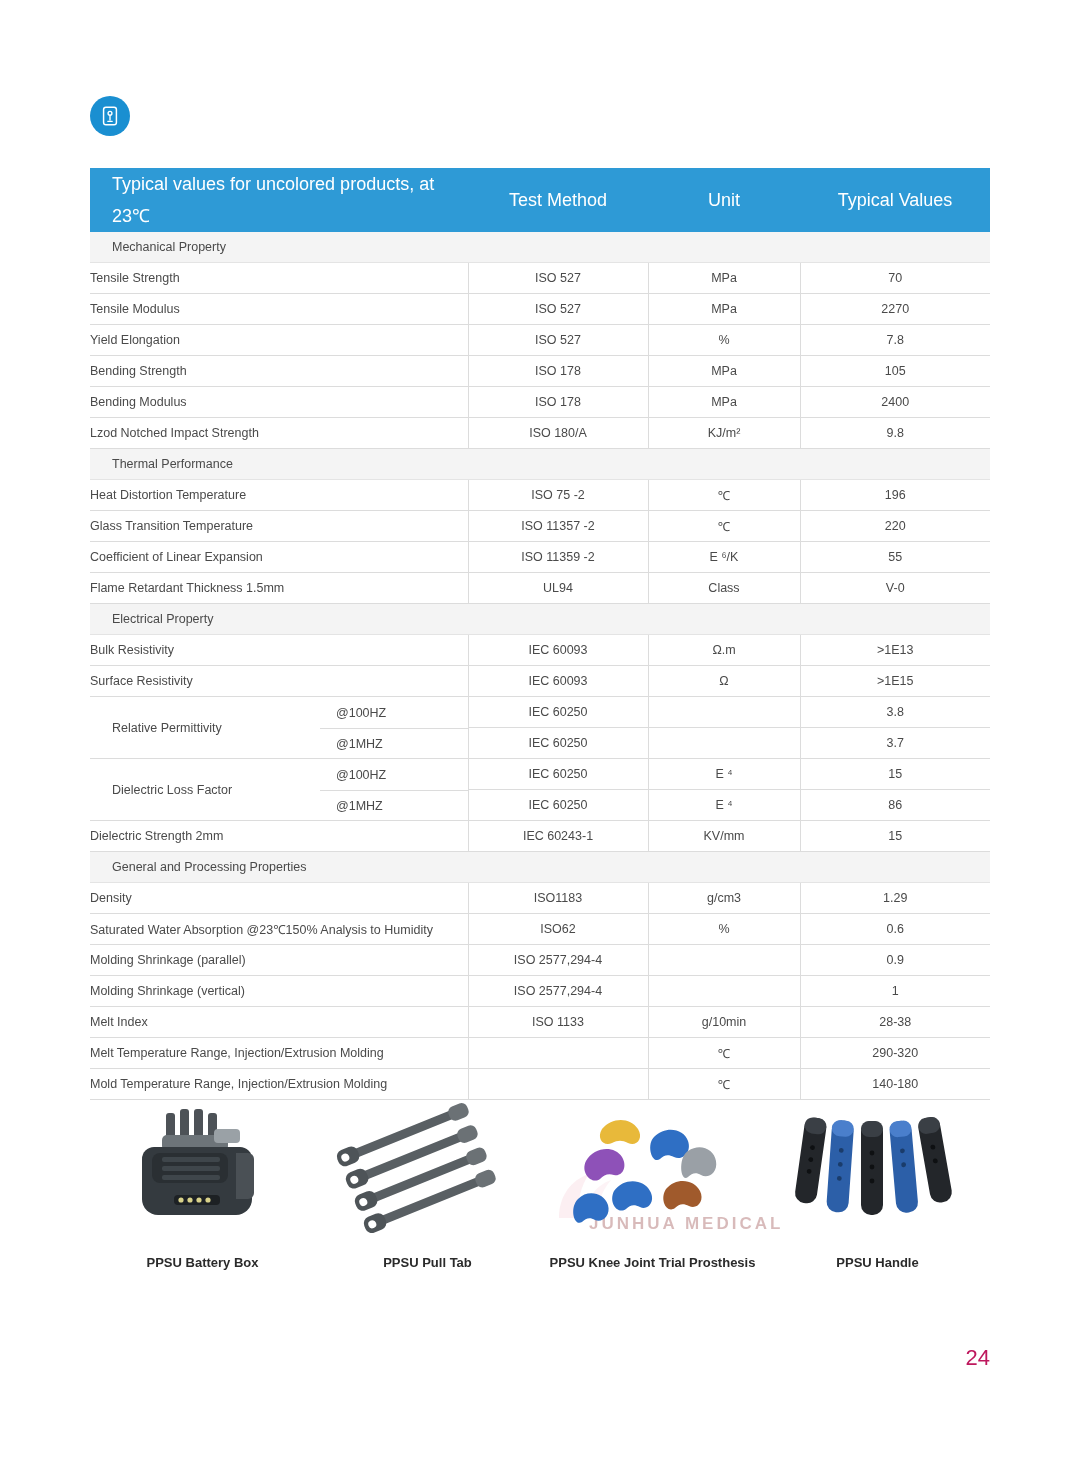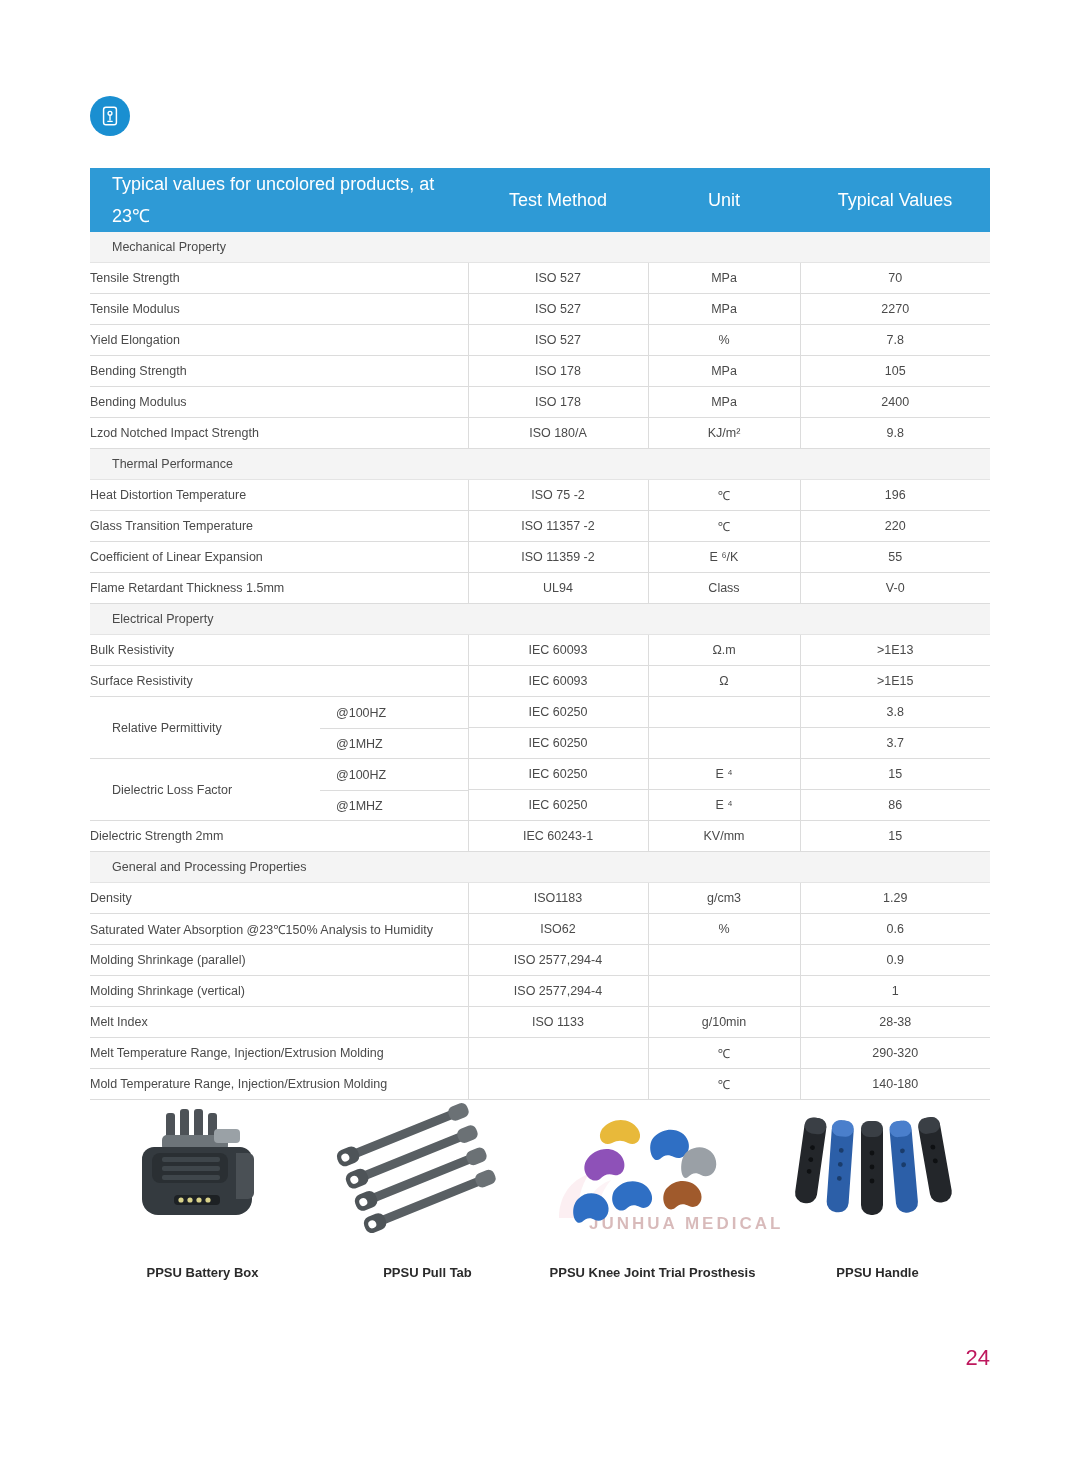--- a/index.html
+++ b/index.html
@@ -155,21 +155,20 @@
     width: 100%;
     display: flex;
     align-items: center;
     justify-content: center;
   }
   .product .caption {
     font-size: 13px;
     font-weight: bold;
     color: #2b2b2b;
     text-align: center;
-    margin-top: 10px;
   }
 
   
   .watermark {
     position: absolute;
     left: 545px;
     top: 1150px;
     width: 400px;
     height: 110px;
     pointer-events: none;

